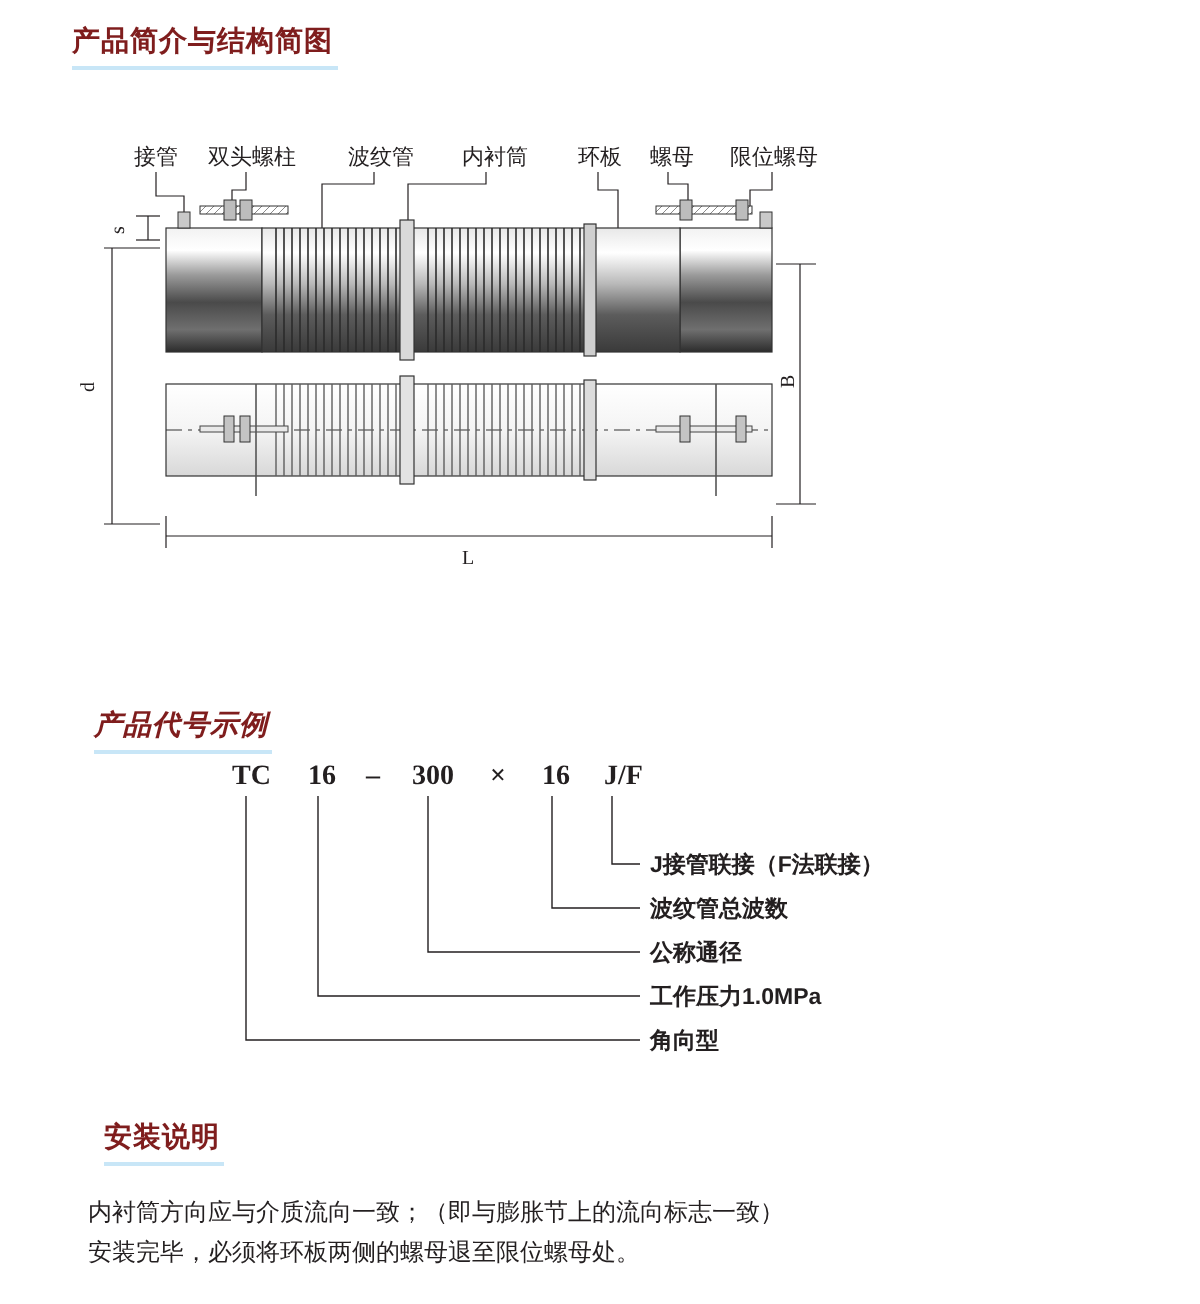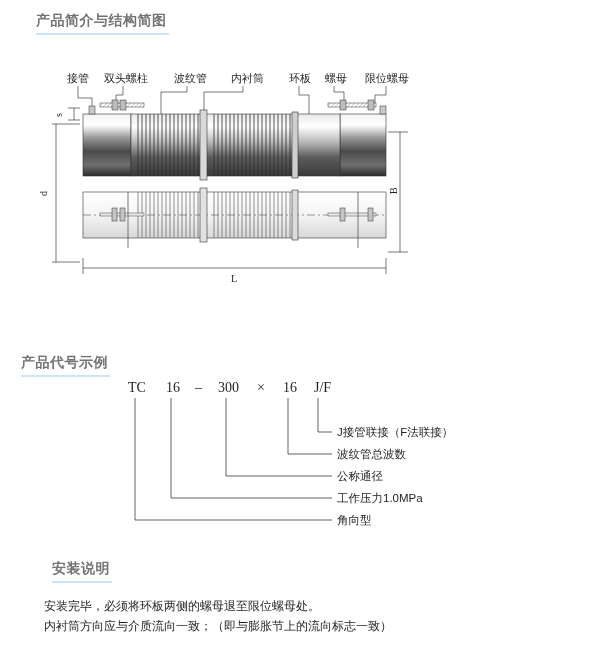--- a/index.html
+++ b/index.html
@@ -9,34 +9,34 @@
   body {
     width: 600px;
     height: 652px;
     background: #ffffff;
     font-family: "Liberation Sans", sans-serif;
     color: #231f20;
     position: relative;
     overflow: hidden;
   }
   .section-title {
-    color: #737373;
+    color: #7f1d1d;
     font-size: 14px;
     font-weight: bold;
     letter-spacing: 0.5px;
     position: absolute;
   }
   .section-title .underline {
     display: block;
     height: 2px;
     background: #c8e6f7;
     margin-top: 3px;
   }
   #title-structure { left: 36px; top: 12px; }
-  #title-code      { left: 21px; top: 354px; }
+  #title-code      { left: 47px; top: 354px; font-style: italic; }
   #title-install   { left: 52px; top: 560px; }
 
   
   #structure-diagram {
     position: absolute;
     left: 28px;
     top: 62px;
     width: 450px;
     height: 230px;
   }
@@ -49,24 +49,25 @@
   }
   .callout-label {
     font-family: "Liberation Sans", sans-serif;
     font-size: 11px;
     fill: #231f20;
   }
 
   
   #code-diagram {
     position: absolute;
-    left: 100px;
+    left: 88px;
     top: 378px;
     width: 420px;
     height: 160px;
+    font-weight: bold;
   }
   .code-token {
     font-family: "Liberation Serif", serif;
     font-size: 14px;
     fill: #231f20;
   }
   .code-desc {
     font-family: "Liberation Sans", sans-serif;
     font-size: 11.5px;
     fill: #231f20;
@@ -333,15 +334,15 @@
     </g>
   </svg>
 </div>
 
 <div class="section-title" id="title-install">
   <span>安装说明</span>
   <span class="underline" style="width: 60px;"></span>
 </div>
 
 <div id="install-notes">
+  <div>内衬筒方向应与介质流向一致；（即与膨胀节上的流向标志一致）</div>
   <div>安装完毕，必须将环板两侧的螺母退至限位螺母处。</div>
-  <div>内衬筒方向应与介质流向一致；（即与膨胀节上的流向标志一致）</div>
 </div>
 
 </body></html>

